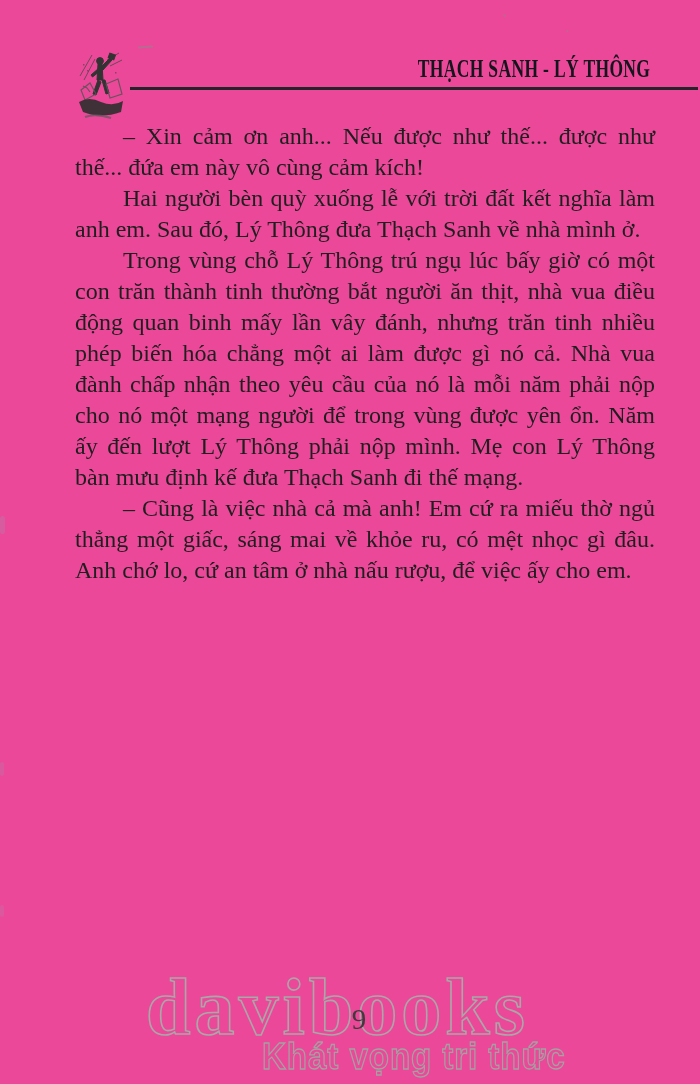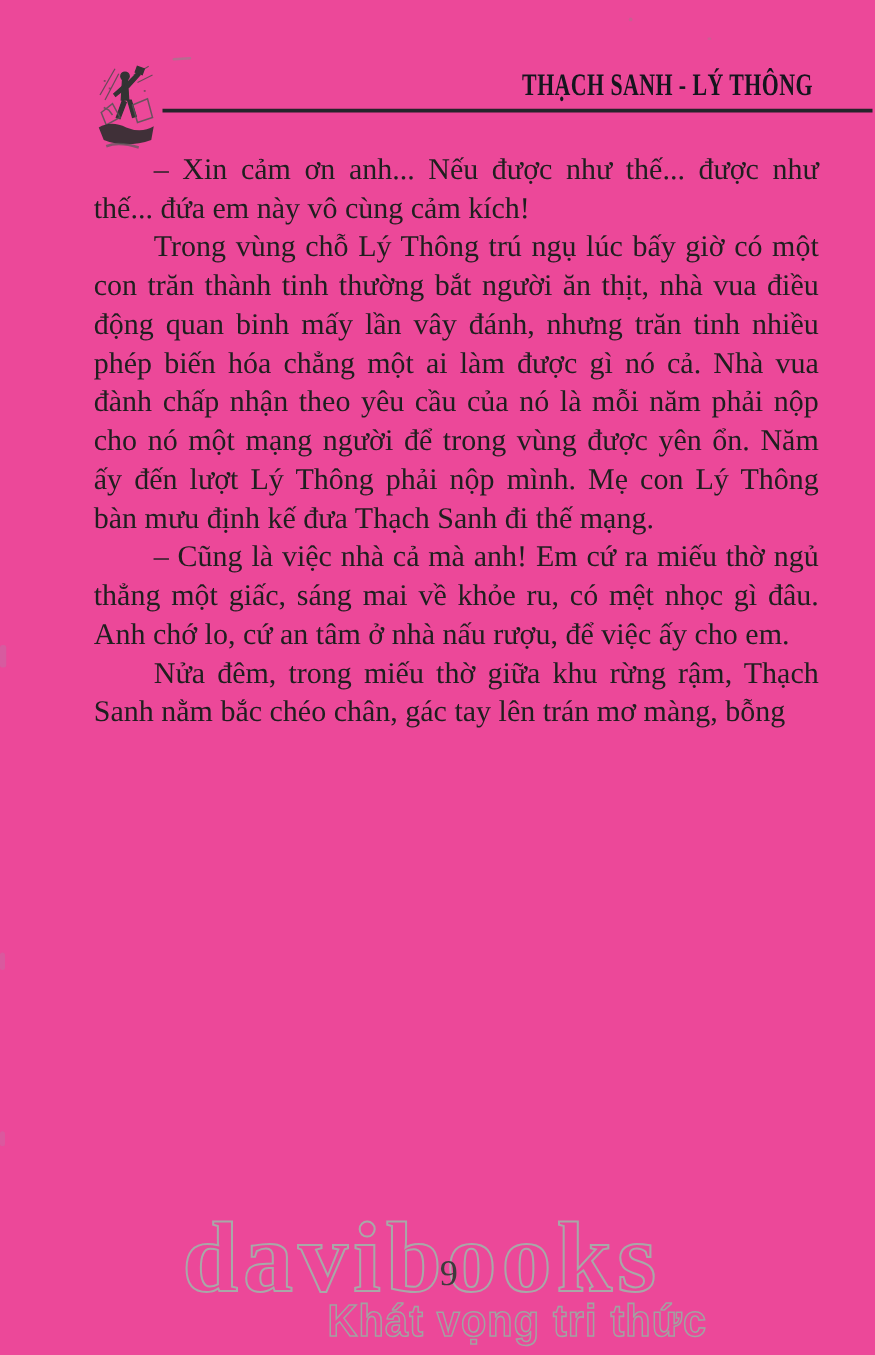--- a/index.html
+++ b/index.html
@@ -75,23 +75,23 @@
         <rect x="38" y="22" width="1.5" height="1.5"></rect>
         <rect x="6" y="14" width="1.5" height="1.5"></rect>
       </g>
     </svg>
     <div class="htitle">THẠCH SANH - LÝ THÔNG</div>
     <div class="hrule"></div>
   </div>
 
   <div class="bodytext">
     <p>– Xin cảm ơn anh... Nếu được như thế... được như thế... đứa em này vô cùng cảm kích!</p>
+    <p>Hai người bèn quỳ xuống lễ với trời đất kết nghĩa làm anh em. Sau đó, Lý Thông đưa Thạch Sanh về nhà mình ở.</p>
     <p>Trong vùng chỗ Lý Thông trú ngụ lúc bấy giờ có một con trăn thành tinh thường bắt người ăn thịt, nhà vua điều động quan binh mấy lần vây đánh, nhưng trăn tinh nhiều phép biến hóa chẳng một ai làm được gì nó cả. Nhà vua đành chấp nhận theo yêu cầu của nó là mỗi năm phải nộp cho nó một mạng người để trong vùng được yên ổn. Năm ấy đến lượt Lý Thông phải nộp mình. Mẹ con Lý Thông bàn mưu định kế đưa Thạch Sanh đi thế mạng.</p>
     <p>– Cũng là việc nhà cả mà anh! Em cứ ra miếu thờ ngủ thẳng một giấc, sáng mai về khỏe ru, có mệt nhọc gì đâu. Anh chớ lo, cứ an tâm ở nhà nấu rượu, để việc ấy cho em.</p>
-    <p>Nửa đêm, trong miếu thờ giữa khu rừng rậm, Thạch Sanh nằm bắc chéo chân, gác tay lên trán mơ màng, bỗng</p>
   </div>
 
   <div class="wm-logo">davibooks</div>
   <div class="pagenum">9</div>
   <div class="wm-slogan">Khát vọng tri thức</div>
 
   <div class="speck s1"></div>
   <div class="speck s2"></div>
   <div class="speck s3"></div>
   <div class="speck s4"></div>

